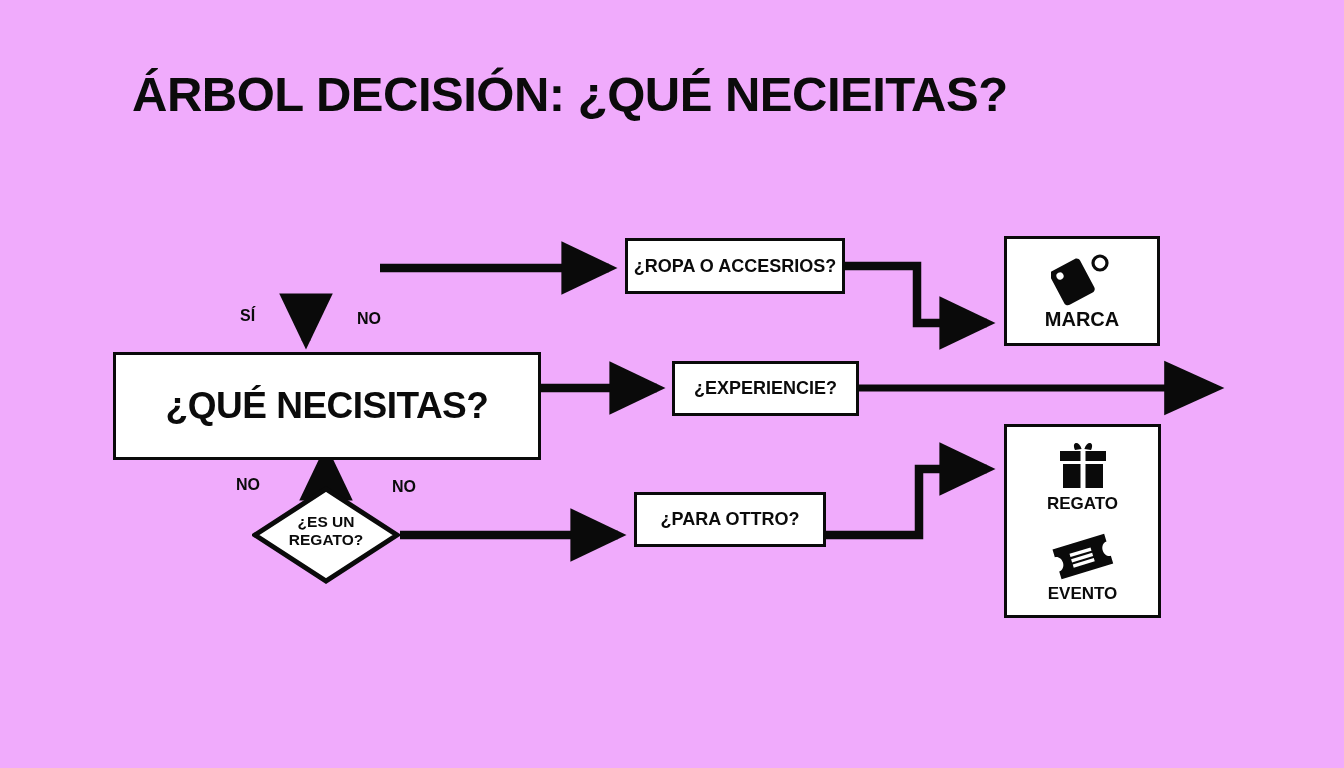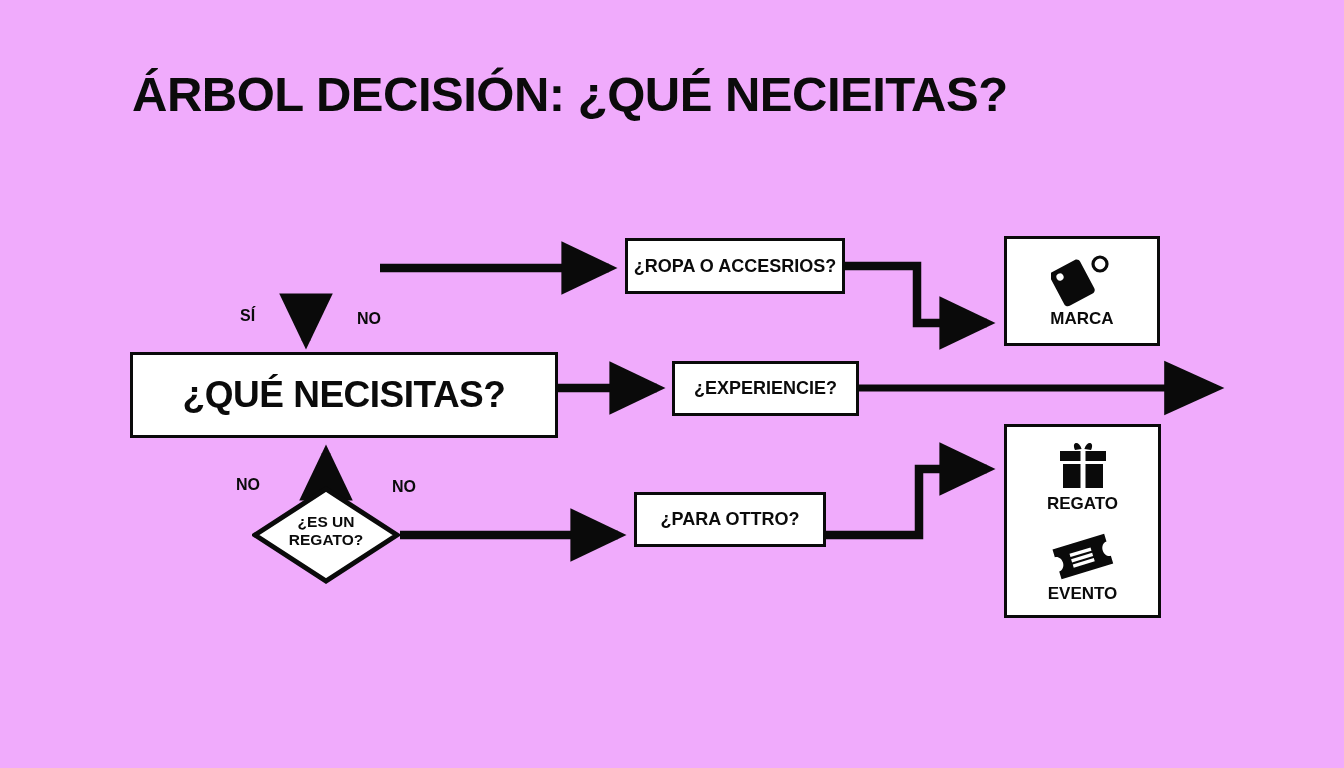--- a/index.html
+++ b/index.html
@@ -58,24 +58,24 @@
     border: 3.5px solid #0a0a0a;
   }
   .rect .cap {
     font-weight: 700;
     line-height: 1.12;
     color: #0b0b0b;
   }
 
   
   #node-que-necisitas {
-    left: 130px;
+    left: 113px;
     top: 352px;
     width: 428px;
-    height: 86px;
+    height: 108px;
   }
   #node-que-necisitas .cap { font-size: 37px; letter-spacing: -0.5px; }
 
   
   #node-ropa {
     left: 625px;
     top: 238px;
     width: 220px;
     height: 56px;
   }
@@ -100,21 +100,21 @@
   
   #node-marca {
     left: 1004px;
     top: 236px;
     width: 156px;
     height: 110px;
     flex-direction: column;
     justify-content: center;
     gap: 2px;
   }
-  #node-marca .cap { font-size: 17px; }
+  #node-marca .cap { font-size: 20px; }
 
   #node-evento-regato {
     left: 1004px;
     top: 424px;
     width: 157px;
     height: 194px;
     flex-direction: column;
     justify-content: center;
     gap: 6px;
   }

